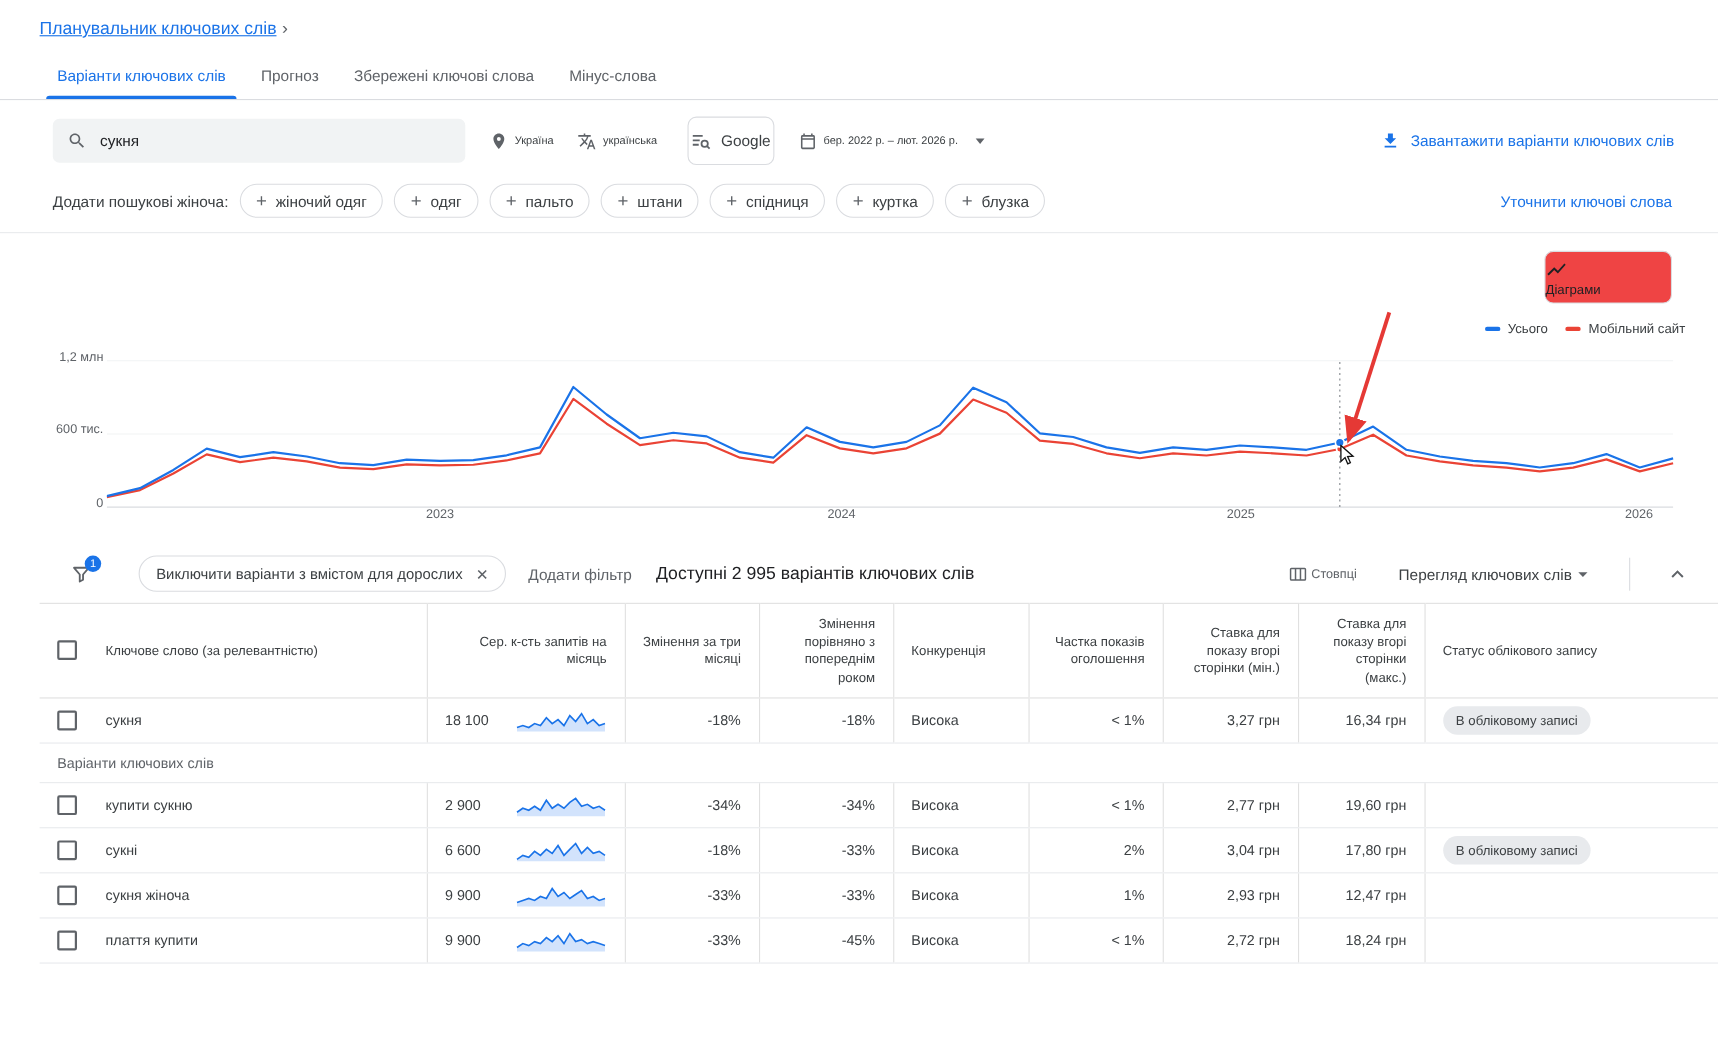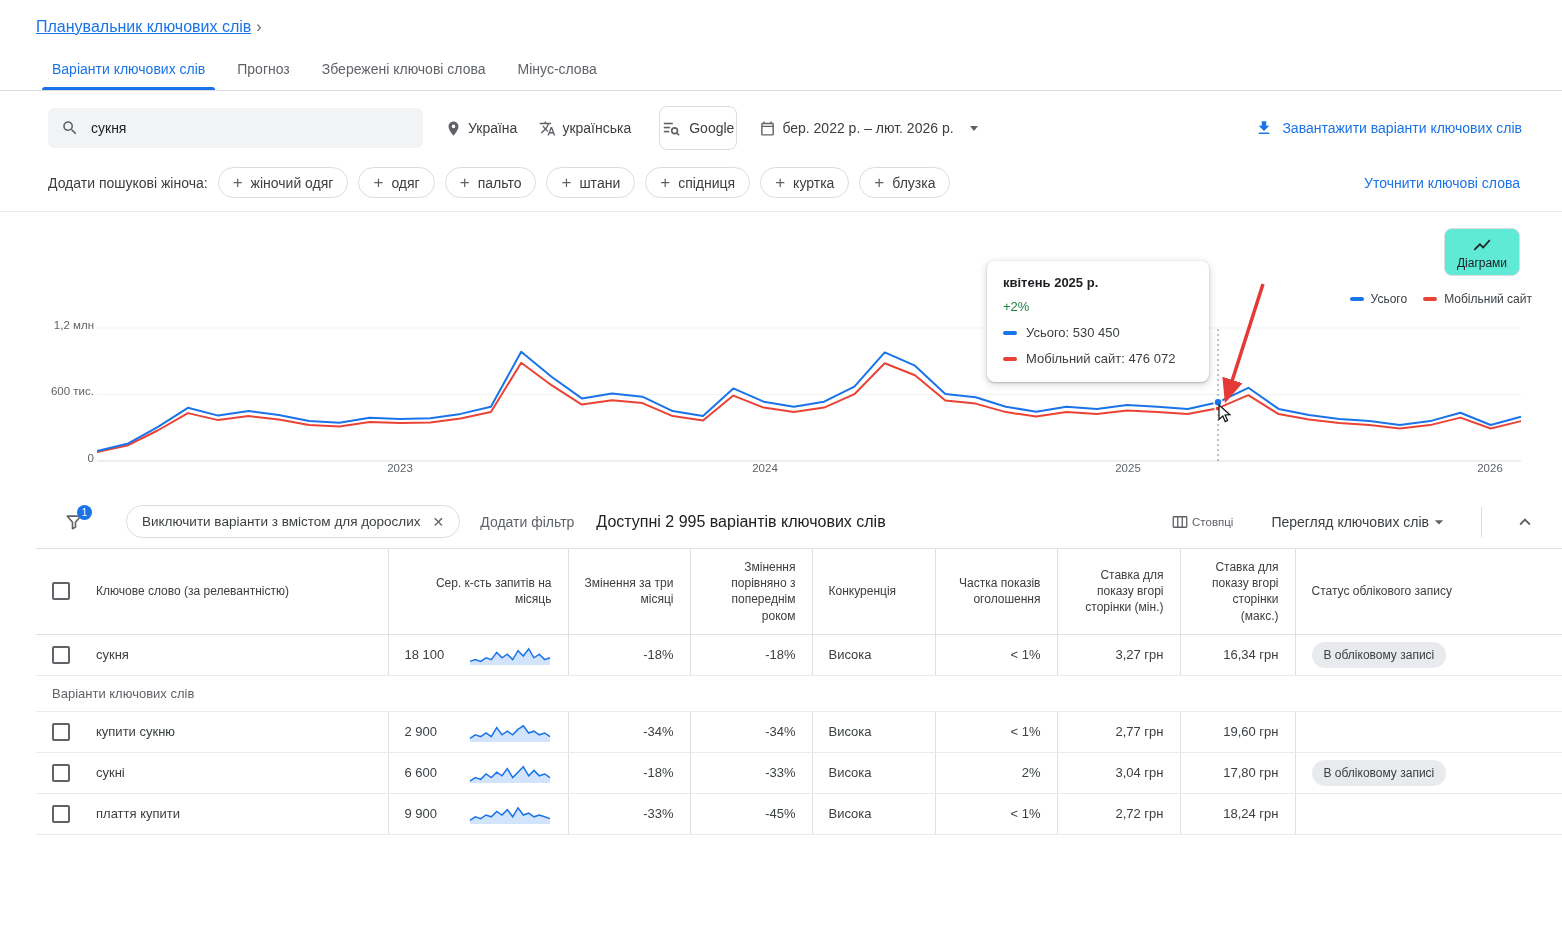--- a/index.html
+++ b/index.html
@@ -13,39 +13,39 @@
   .breadcrumb .sep{color:#5f6368;margin-left:5px}
   h1{font-size:20px;font-weight:400;color:#202124;margin-top:7px}
 
   .tabbar{display:flex;padding-left:36px;margin-top:12px;border-bottom:1px solid #dadce0}
   .tab{padding:13px 16px;font-size:14px;font-weight:500;color:#5f6368;cursor:pointer;position:relative;white-space:nowrap}
   .tab.active{color:#1a73e8}
   .tab.active::after{content:"";position:absolute;left:6px;right:6px;bottom:0;height:3px;background:#1a73e8;border-radius:3px 3px 0 0}
 
   .toolbar{display:flex;align-items:center;padding:15px 40px 15px 48px;gap:22px}
   .search-box{display:flex;align-items:center;gap:12px;background:#f1f3f4;border-radius:6px;height:40px;width:375px;padding:0 13px;font-size:14px;color:#202124;cursor:text}
-  .tool-item{display:flex;align-items:center;gap:6px;font-size:14px;color:#3c4043;cursor:pointer;white-space:nowrap}
+  .tool-item{display:flex;align-items:center;gap:6px;font-size:10px;color:#3c4043;cursor:pointer;white-space:nowrap}
   .network-box{display:flex;align-items:center;gap:9px;border:1px solid #dadce0;border-radius:8px;height:44px;padding:0 2px;font-size:14px;color:#3c4043;cursor:pointer;margin-left:6px}
   .caret{width:0;height:0;border-left:4px solid transparent;border-right:4px solid transparent;border-top:5px solid #5f6368;margin-left:10px}
   .spacer{flex:1}
   .download{display:flex;align-items:center;gap:9px;color:#1a73e8;font-size:14px;font-weight:500;cursor:pointer;white-space:nowrap}
 
   .terms-row{display:flex;align-items:center;gap:10px;padding:2px 42px 13px 48px;font-size:14px;color:#3c4043}
   .chip{display:flex;align-items:center;gap:8px;border:1px solid #dadce0;border-radius:16px;height:31px;padding:0 14px;font-size:14px;color:#3c4043;cursor:pointer;white-space:nowrap}
   .chip .plus{color:#5f6368;font-size:17px;line-height:1}
   .refine{margin-left:auto;color:#1a73e8;font-size:14px;font-weight:500;cursor:pointer;white-space:nowrap}
 
   .chart-section{position:relative;height:282px;border-top:1px solid #e8eaed}
   .y-label{position:absolute;width:58px;text-align:right;left:36px;font-size:11.5px;color:#5f6368}
   .x-label{position:absolute;width:60px;text-align:center;font-size:11.5px;color:#5f6368;top:250px}
   #main-chart{position:absolute;left:97px;top:108px}
   .grid{stroke:#f1f3f4;stroke-width:1}
   .grid.base{stroke:#dadce0}
   .hover-line{stroke:#80868b;stroke-width:1;stroke-dasharray:2,3}
-  .diagrams-btn{position:absolute;right:42px;top:16px;width:76px;height:48px;border:1px solid #dadce0;border-radius:8px;display:flex;flex-direction:column;align-items:center;justify-content:center;gap:1px;font-size:12px;color:#202124;cursor:pointer;background:#5eead4}
+  .diagrams-btn{position:absolute;right:42px;top:16px;width:116px;height:48px;border:1px solid #dadce0;border-radius:8px;display:flex;flex-direction:column;justify-content:center;gap:1px;font-size:12px;color:#202124;cursor:pointer;background:#ef4444}
   .legend{position:absolute;right:30px;top:80px;display:flex;gap:16px;font-size:12px;color:#3c4043}
   .legend-item{display:flex;align-items:center;gap:7px;cursor:pointer}
   .dash{width:14px;height:4px;border-radius:2px;flex:none}
   .tooltip{position:absolute;left:987px;top:49px;width:222px;background:#fff;border-radius:8px;box-shadow:0 1px 2px rgba(60,64,67,.3),0 2px 6px 2px rgba(60,64,67,.15);padding:14px 16px 16px;z-index:5}
   .tooltip-title{font-size:13px;font-weight:700;color:#202124}
   .tooltip-delta{font-size:13px;color:#188038;margin-top:9px}
   .tooltip-row{display:flex;align-items:center;gap:9px;font-size:13px;color:#3c4043;margin-top:11px}
   .annot-arrow{position:absolute;left:1205px;top:66px;z-index:6;pointer-events:none}
   .cursor{position:absolute;left:1218px;top:192px;z-index:7;pointer-events:none}
 
@@ -201,32 +201,20 @@
       <polyline points="0.0,131.0 30.3,123.8 60.6,107.2 90.9,87.8 121.2,95.6 151.5,91.1 181.8,95.0 212.1,101.1 242.4,102.8 272.7,97.8 303.0,98.9 333.3,98.3 363.6,93.9 393.9,86.7 424.2,31.8 454.5,56.8 484.8,78.4 515.1,73.4 545.4,76.7 575.7,91.1 606.0,96.1 636.3,68.4 666.6,81.7 696.9,86.7 727.1,81.7 757.4,66.7 787.7,32.4 818.0,45.7 848.3,73.9 878.6,77.3 908.9,86.7 939.2,91.7 969.5,86.7 999.8,88.9 1030.1,85.0 1060.4,86.7 1090.7,88.9 1121.0,82.3 1151.3,67.8 1181.6,88.9 1211.9,95.0 1242.2,98.9 1272.5,101.1 1302.8,105.0 1333.1,101.1 1363.4,92.8 1393.7,105.0 1424.0,96.7" fill="none" stroke="#1a73e8" stroke-width="2" stroke-linejoin="round"></polyline>
       <circle cx="1121.0" cy="88.2" r="3" fill="#ea4335" stroke="#fff" stroke-width="1.5"></circle>
       <circle cx="1121.0" cy="82.3" r="4" fill="#1a73e8" stroke="#fff" stroke-width="1.5"></circle>
     </svg>
 
   <span class="x-label" style="left:370px">2023</span>
   <span class="x-label" style="left:735px">2024</span>
   <span class="x-label" style="left:1098px">2025</span>
   <span class="x-label" style="left:1460px">2026</span>
 
-  <div class="tooltip">
-    <div class="tooltip-title">квітень 2025 р.</div>
-    <div class="tooltip-delta">+2%</div>
-    <div class="tooltip-row">
-        <span class="dash" style="background: rgb(26, 115, 232);"></span>
-        <span>Усього: 530 450</span>
-      </div>
-    <div class="tooltip-row">
-        <span class="dash" style="background: rgb(234, 67, 53);"></span>
-        <span>Мобільний сайт: 476 072</span>
-      </div>
-  </div>
 
   <svg class="annot-arrow" width="70" height="140">
     <defs>
         <marker id="ah" markerWidth="9" markerHeight="8" refX="6" refY="3" orient="auto">
           <path d="M0,0 L7,3 L0,6 Z" fill="#e53935"></path>
         </marker>
       </defs>
     <line x1="58" y1="6" x2="21" y2="122" stroke="#e53935" stroke-width="3.5" marker-end="url(#ah)"></line>
   </svg>
   <svg class="cursor" width="15" height="20">
@@ -367,20 +355,42 @@
         <td class="vline">Висока</td>
         <td class="right vline">2%</td>
         <td class="right vline">3,04 грн</td>
         <td class="right vline">17,80 грн</td>
         <td class="vline"><span class="status-badge">В обліковому записі</span></td>
       </tr>
       <tr class="data-row">
         <td>
           <div class="checkbox"></div>
         </td>
+        <td>сукня жіноча</td>
+        <td class="vline">
+          <div class="searches-cell">
+            <span class="num">9 900</span>
+            <svg width="84" height="26">
+              <path d="M2,23 L2.0,19.4 L7.3,17.6 L12.7,15.8 L18.0,17.6 L23.3,14.0 L28.7,15.8 L34.0,6.8 L39.3,14.0 L44.7,10.4 L50.0,15.8 L55.3,12.2 L60.7,8.6 L66.0,15.8 L71.3,14.0 L76.7,17.6 L82.0,15.8 L82,23 Z" fill="#d2e3fc"></path>
+              <polyline points="2.0,19.4 7.3,17.6 12.7,15.8 18.0,17.6 23.3,14.0 28.7,15.8 34.0,6.8 39.3,14.0 44.7,10.4 50.0,15.8 55.3,12.2 60.7,8.6 66.0,15.8 71.3,14.0 76.7,17.6 82.0,15.8" fill="none" stroke="#1a73e8" stroke-width="1.5"></polyline>
+            </svg>
+          </div>
+        </td>
+        <td class="right vline">-33%</td>
+        <td class="right vline">-33%</td>
+        <td class="vline">Висока</td>
+        <td class="right vline">1%</td>
+        <td class="right vline">2,93 грн</td>
+        <td class="right vline">12,47 грн</td>
+        <td class="vline"></td>
+      </tr>
+      <tr class="data-row">
+        <td>
+          <div class="checkbox"></div>
+        </td>
         <td>плаття купити</td>
         <td class="vline">
           <div class="searches-cell">
             <span class="num">9 900</span>
             <svg width="84" height="26">
               <path d="M2,23 L2.0,19.4 L7.3,15.8 L12.7,17.6 L18.0,14.0 L23.3,15.8 L28.7,10.4 L34.0,14.0 L39.3,8.6 L44.7,15.8 L50.0,6.8 L55.3,14.0 L60.7,12.2 L66.0,15.8 L71.3,14.0 L76.7,15.8 L82.0,17.6 L82,23 Z" fill="#d2e3fc"></path>
               <polyline points="2.0,19.4 7.3,15.8 12.7,17.6 18.0,14.0 23.3,15.8 28.7,10.4 34.0,14.0 39.3,8.6 44.7,15.8 50.0,6.8 55.3,14.0 60.7,12.2 66.0,15.8 71.3,14.0 76.7,15.8 82.0,17.6" fill="none" stroke="#1a73e8" stroke-width="1.5"></polyline>
             </svg>
           </div>
         </td>

